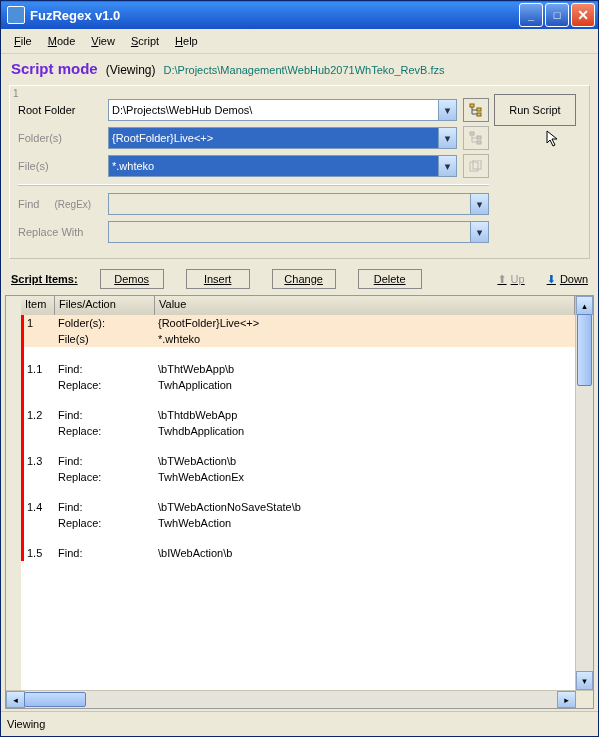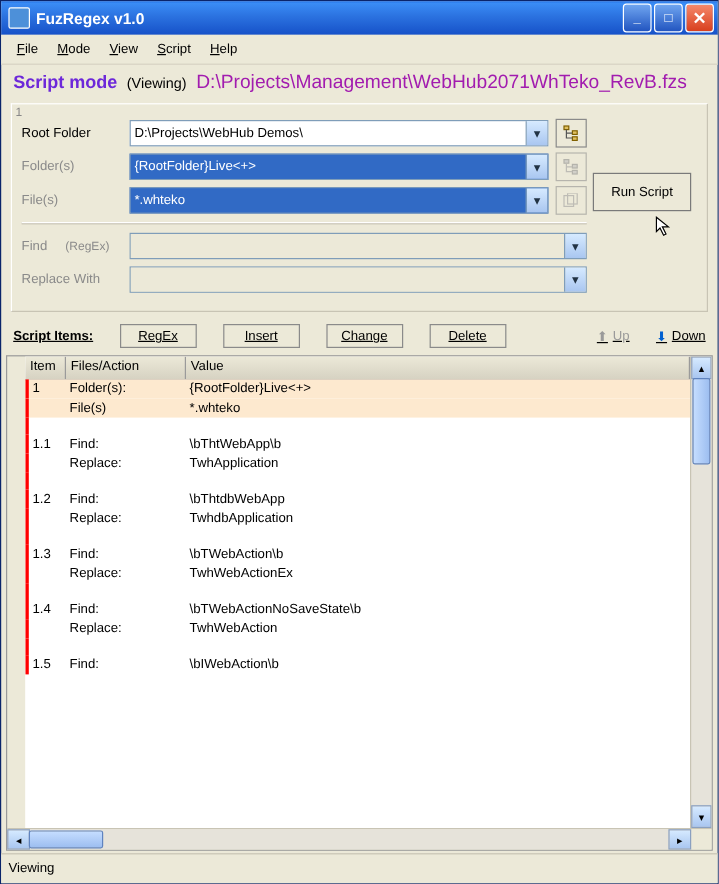--- a/index.html
+++ b/index.html
@@ -9,38 +9,38 @@
   .titlebar .title{flex:1;}
   .tbtn{width:22px;height:22px;margin-left:2px;border:1px solid #fff;border-radius:3px;display:flex;align-items:center;justify-content:center;font-family:Arial;font-size:11px;font-weight:bold;color:#fff;}
   .tbtn.min,.tbtn.max{background:linear-gradient(to bottom,#6fa5f0,#2255c0);}
   .tbtn.close{background:linear-gradient(to bottom,#f5886b,#d83f1e);font-size:14px;}
   .menubar{height:20px;background:#ece9d8;display:flex;align-items:center;padding:2px 6px;border-bottom:1px solid #d6d2c2;gap:2px;}
   .menubar span{padding:1px 7px;cursor:default;}
   .menubar span u{text-decoration:underline;}
   .modebar{padding:6px 10px 4px 10px;display:flex;align-items:baseline;gap:8px;}
   .modebar .mode{color:#6d28d9;font-size:15px;font-weight:bold;}
   .modebar .viewing{color:#000000;font-size:12px;}
-  .modebar .path{color:#a21caf;font-size:16px;}
+  .modebar .path{color:#0f766e;font-size:11px;}
   .panel{margin:4px 8px;border:1px solid #c8c4b4;border-top:1px solid #fff;border-left:1px solid #fff;padding:8px 8px 10px 8px;display:flex;position:relative;}
   .fields{flex:1;}
   .row{display:flex;align-items:center;margin:4px 0;height:24px;}
   .row .lbl{width:90px;color:#8a8a8a;}
   .row .lbl.num{position:relative;}
   .row .lbl.num .n{position:absolute;left:-5px;top:-16px;color:#888;font-size:10px;}
   .combo{flex:1;height:20px;display:flex;border:1px solid #7f9db9;background:#fff;}
   .combo input{flex:1;border:none;padding:0 3px;font-size:11px;background:transparent;height:100%;outline:none;}
   .combo .dd{width:17px;background:linear-gradient(to bottom,#d6eaff,#a9c6f0);border-left:1px solid #7f9db9;display:flex;align-items:center;justify-content:center;color:#234;}
   .combo.hl input{background:#316ac5;color:#fff;}
   .combo.hl{background:#316ac5;}
   .combo.disabled{background:#ece9d8;}
   .combo.disabled input{background:#ece9d8;}
   .sidebtn{width:24px;height:22px;margin-left:6px;border:1px solid #8a8a8a;background:#ece9d8;display:flex;align-items:center;justify-content:center;font-size:11px;color:#555;}
   .sidebtn.disabled{opacity:.55;}
   .hr{height:1px;background:#c8c4b4;border-top:1px solid #fff;margin:6px 0;}
-  .runcol{width:92px;display:flex;align-items:center;justify-content:center;}
+  .runcol{width:92px;display:flex;justify-content:center;}
   .runbtn{width:80px;height:30px;border:1px solid #7a7a7a;background:#ece9d8;cursor:default;display:flex;align-items:center;justify-content:center;}
   .cursor{margin-left:52px;margin-top:4px;}
   .toolbar{display:flex;align-items:center;padding:6px 10px;gap:22px;text-decoration:underline;}
   .toolbar .lbl{font-weight:bold;}
   .btn{border:1px solid #8a8a8a;background:#ece9d8;padding:3px 0;min-width:62px;text-align:center;cursor:default;}
   .spacer{flex:1;}
   .arrow{display:flex;align-items:center;gap:4px;color:#9a9a9a;}
   .arrow.down{color:#000;}
   .gridwrap{flex:1;margin:0 4px 2px 4px;display:flex;flex-direction:column;border:1px solid #9a9a9a;}
   .gridinner{flex:1;display:flex;overflow:hidden;}
@@ -166,21 +166,21 @@
           <svg width="14" height="18">
               <path d="M1 1 L1 13 L4 10 L7 16 L9 15 L6 9 L11 9 Z" fill="#fff" stroke="#000"></path>
             </svg>
         </div>
       </div>
     </div>
   </div>
 
   <div class="toolbar">
     <span class="lbl">Script Items:</span>
-    <div class="btn">RegEx</div>
+    <div class="btn">Demos</div>
     <div class="btn">Insert</div>
     <div class="btn">Change</div>
     <div class="btn">Delete</div>
     <div class="spacer"></div>
     <div class="arrow">
         <span>⬆</span>
         <span>Up</span>
       </div>
     <div class="arrow down">
         <span style="color:#0060d0;">⬇</span>

